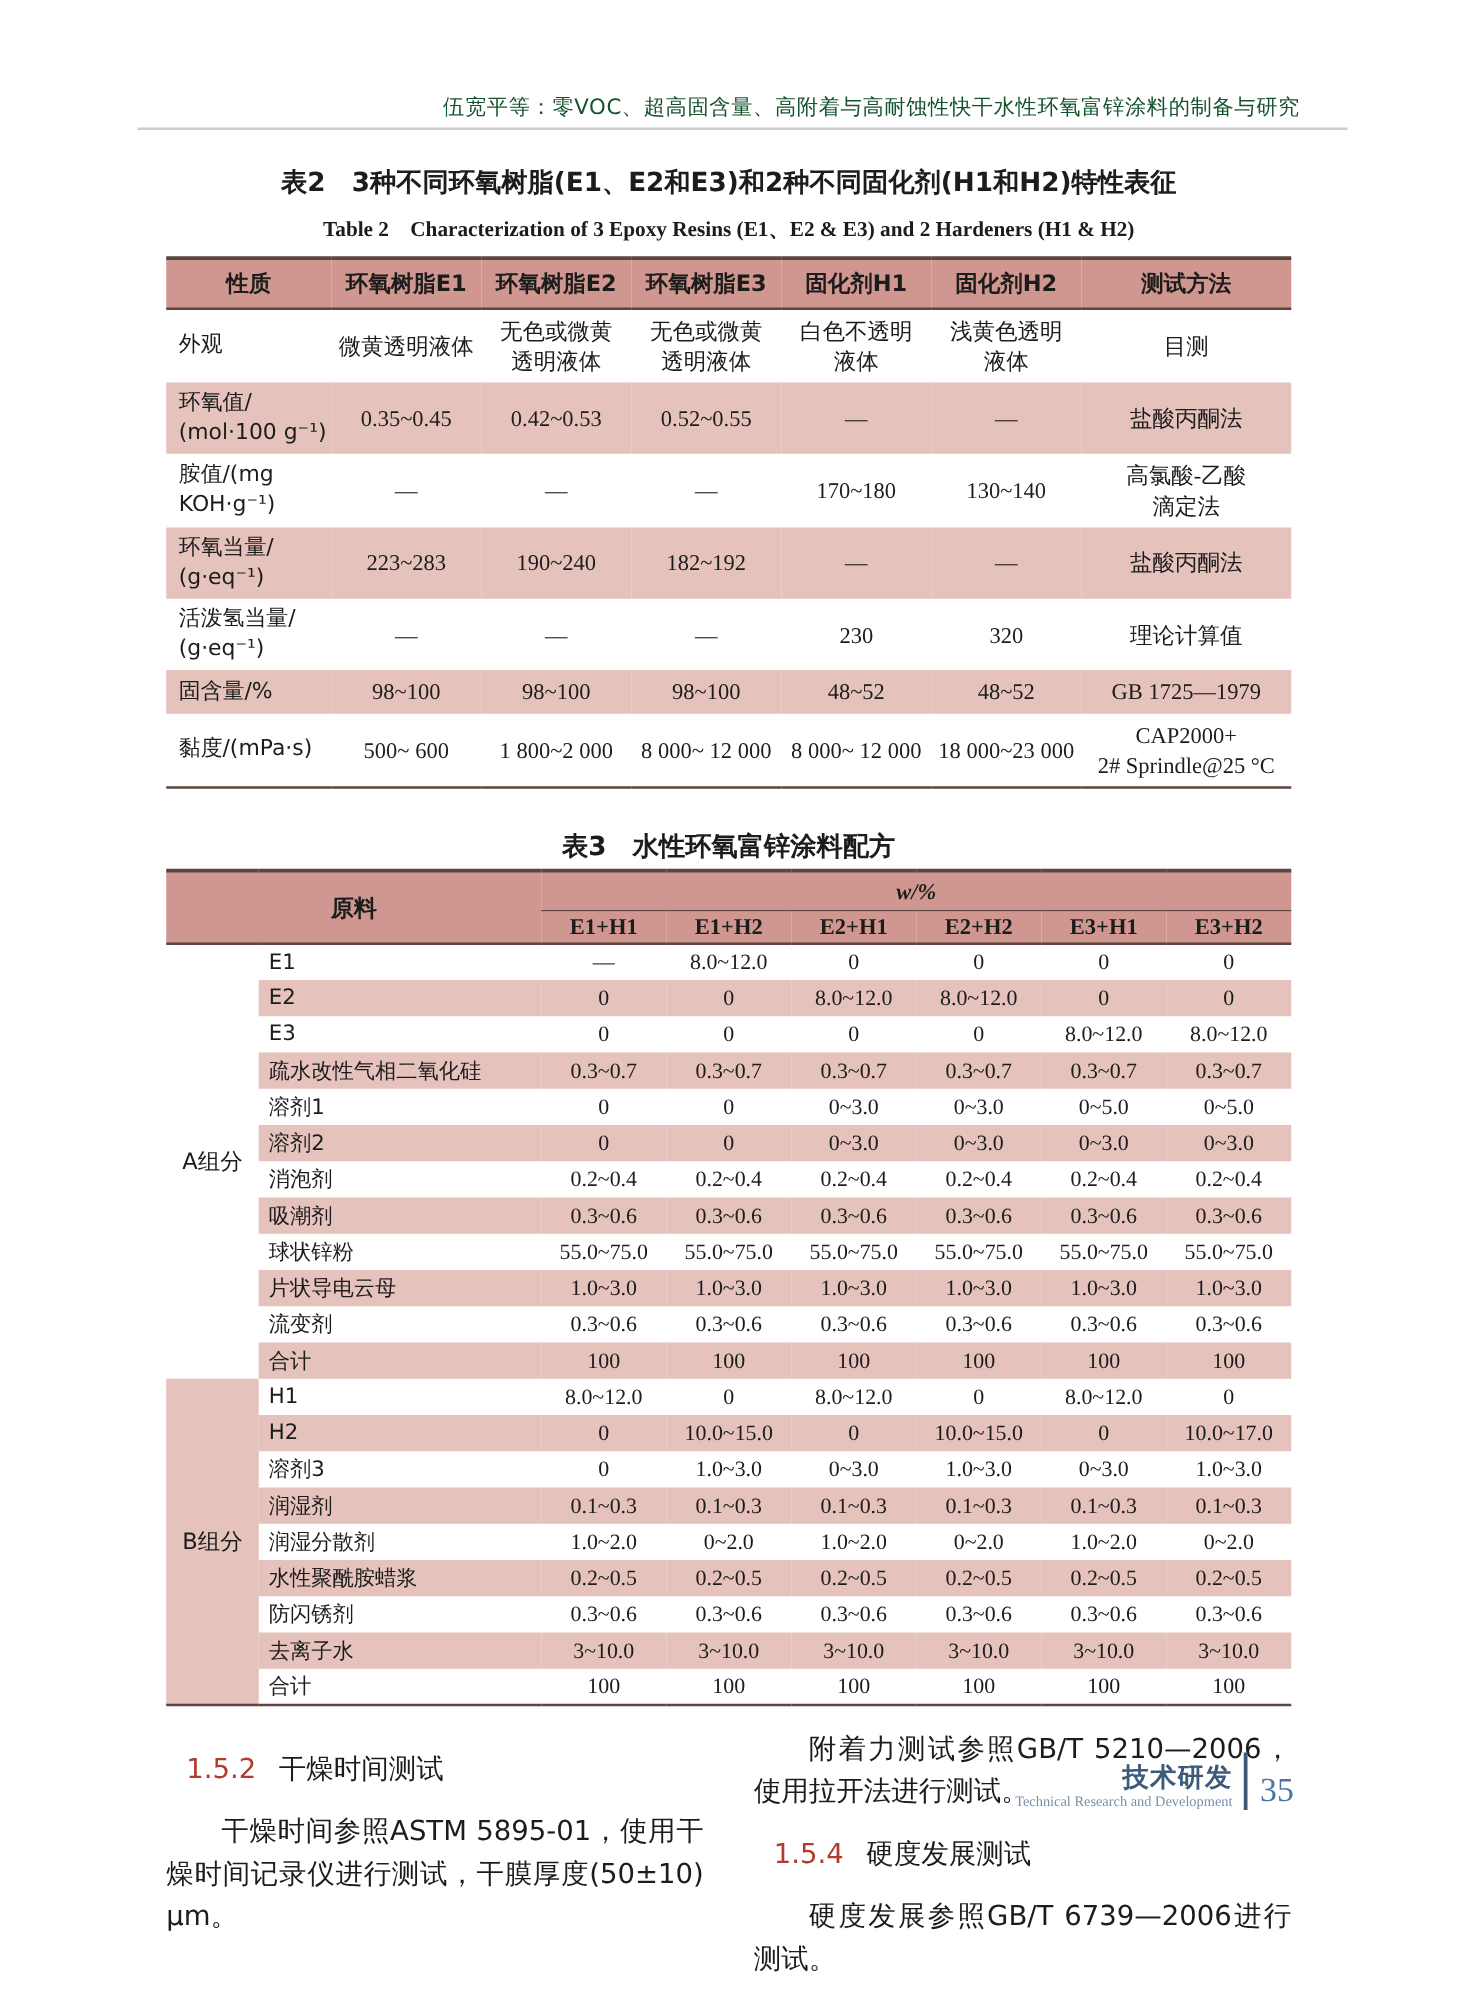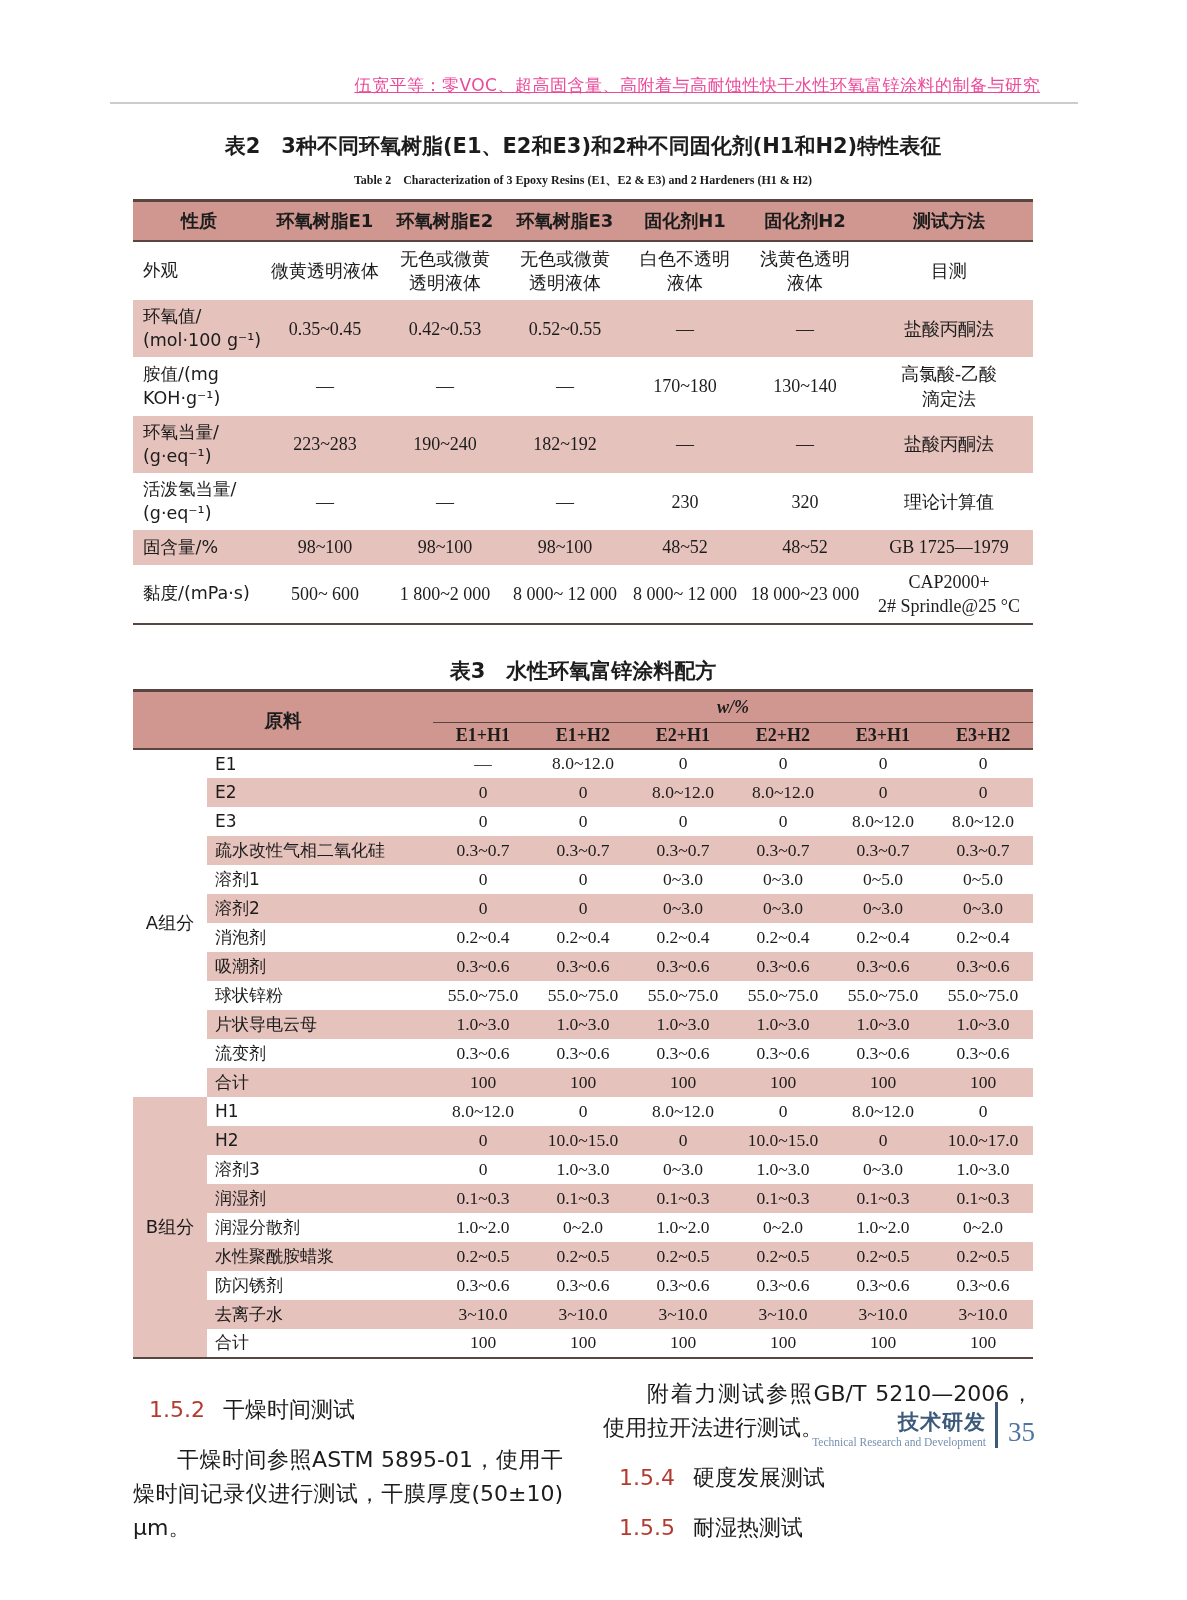--- a/index.html
+++ b/index.html
@@ -13,27 +13,27 @@
     --ink:#1c1c1c;
   }
   *{box-sizing:border-box;}
   html,body{margin:0;padding:0;}
   body{
     width:1187px;height:1600px;position:relative;background:#ffffff;
     font-family:"DejaVu Sans", sans-serif;color:var(--ink);
   }
   .running-head{
     position:absolute;top:74px;left:110px;width:930px;
-    text-align:right;font-size:17px;color:#ec4899;letter-spacing:.5px;text-decoration:underline;
+    text-align:right;font-size:17px;color:#14532d;letter-spacing:.5px;
   }
   .head-rule{position:absolute;top:102px;left:110px;width:968px;height:0;border-bottom:2px solid #cccccc;}
   .content{position:absolute;top:126px;left:133px;width:900px;}
   .tbl-title-cn{text-align:center;font-weight:bold;font-size:21px;margin:6px 0 2px;}
   .tbl-title-en{
-    text-align:center;font-weight:bold;font-size:12px;
+    text-align:center;font-weight:bold;font-size:17px;
     font-family:"Liberation Serif", serif;margin:12px 0 10px;
   }
   table{border-collapse:collapse;width:900px;table-layout:fixed;}
   td,th{padding:0;}
   
   .t2{border-top:3px solid var(--border-dark);border-bottom:2px solid var(--border-dark);font-size:17.5px;}
   .t2 thead th{
     background:var(--pink-dark);font-weight:bold;font-size:18px;
     height:40px;text-align:center;border-bottom:2px solid var(--border-dark);
   }
@@ -426,20 +426,21 @@
   </table>
 
   <div class="notes">
     <div class="col" id="notes-left">
         <p class="sec-heading"><span class="sec-num">1.5.2</span><span>干燥时间测试</span></p>
         <p class="para indent">干燥时间参照ASTM 5895-01，使用干燥时间记录仪进行测试，干膜厚度(50±10) μm。</p>
       </div>
     <div class="col" id="notes-right">
         <p class="para indent">附着力测试参照GB/T 5210—2006，使用拉开法进行测试。</p>
         <p class="sec-heading"><span class="sec-num">1.5.4</span><span>硬度发展测试</span></p>
+        <p class="para indent">硬度发展参照GB/T 6739—2006进行测试。</p>
         <p class="sec-heading"><span class="sec-num">1.5.5</span><span>耐湿热测试</span></p>
       </div>
   </div>
 
 </div>
 
 <div class="footer">
   <div class="labels">
     <div class="cn">技术研发</div>
     <div class="en">Technical Research and Development</div>

